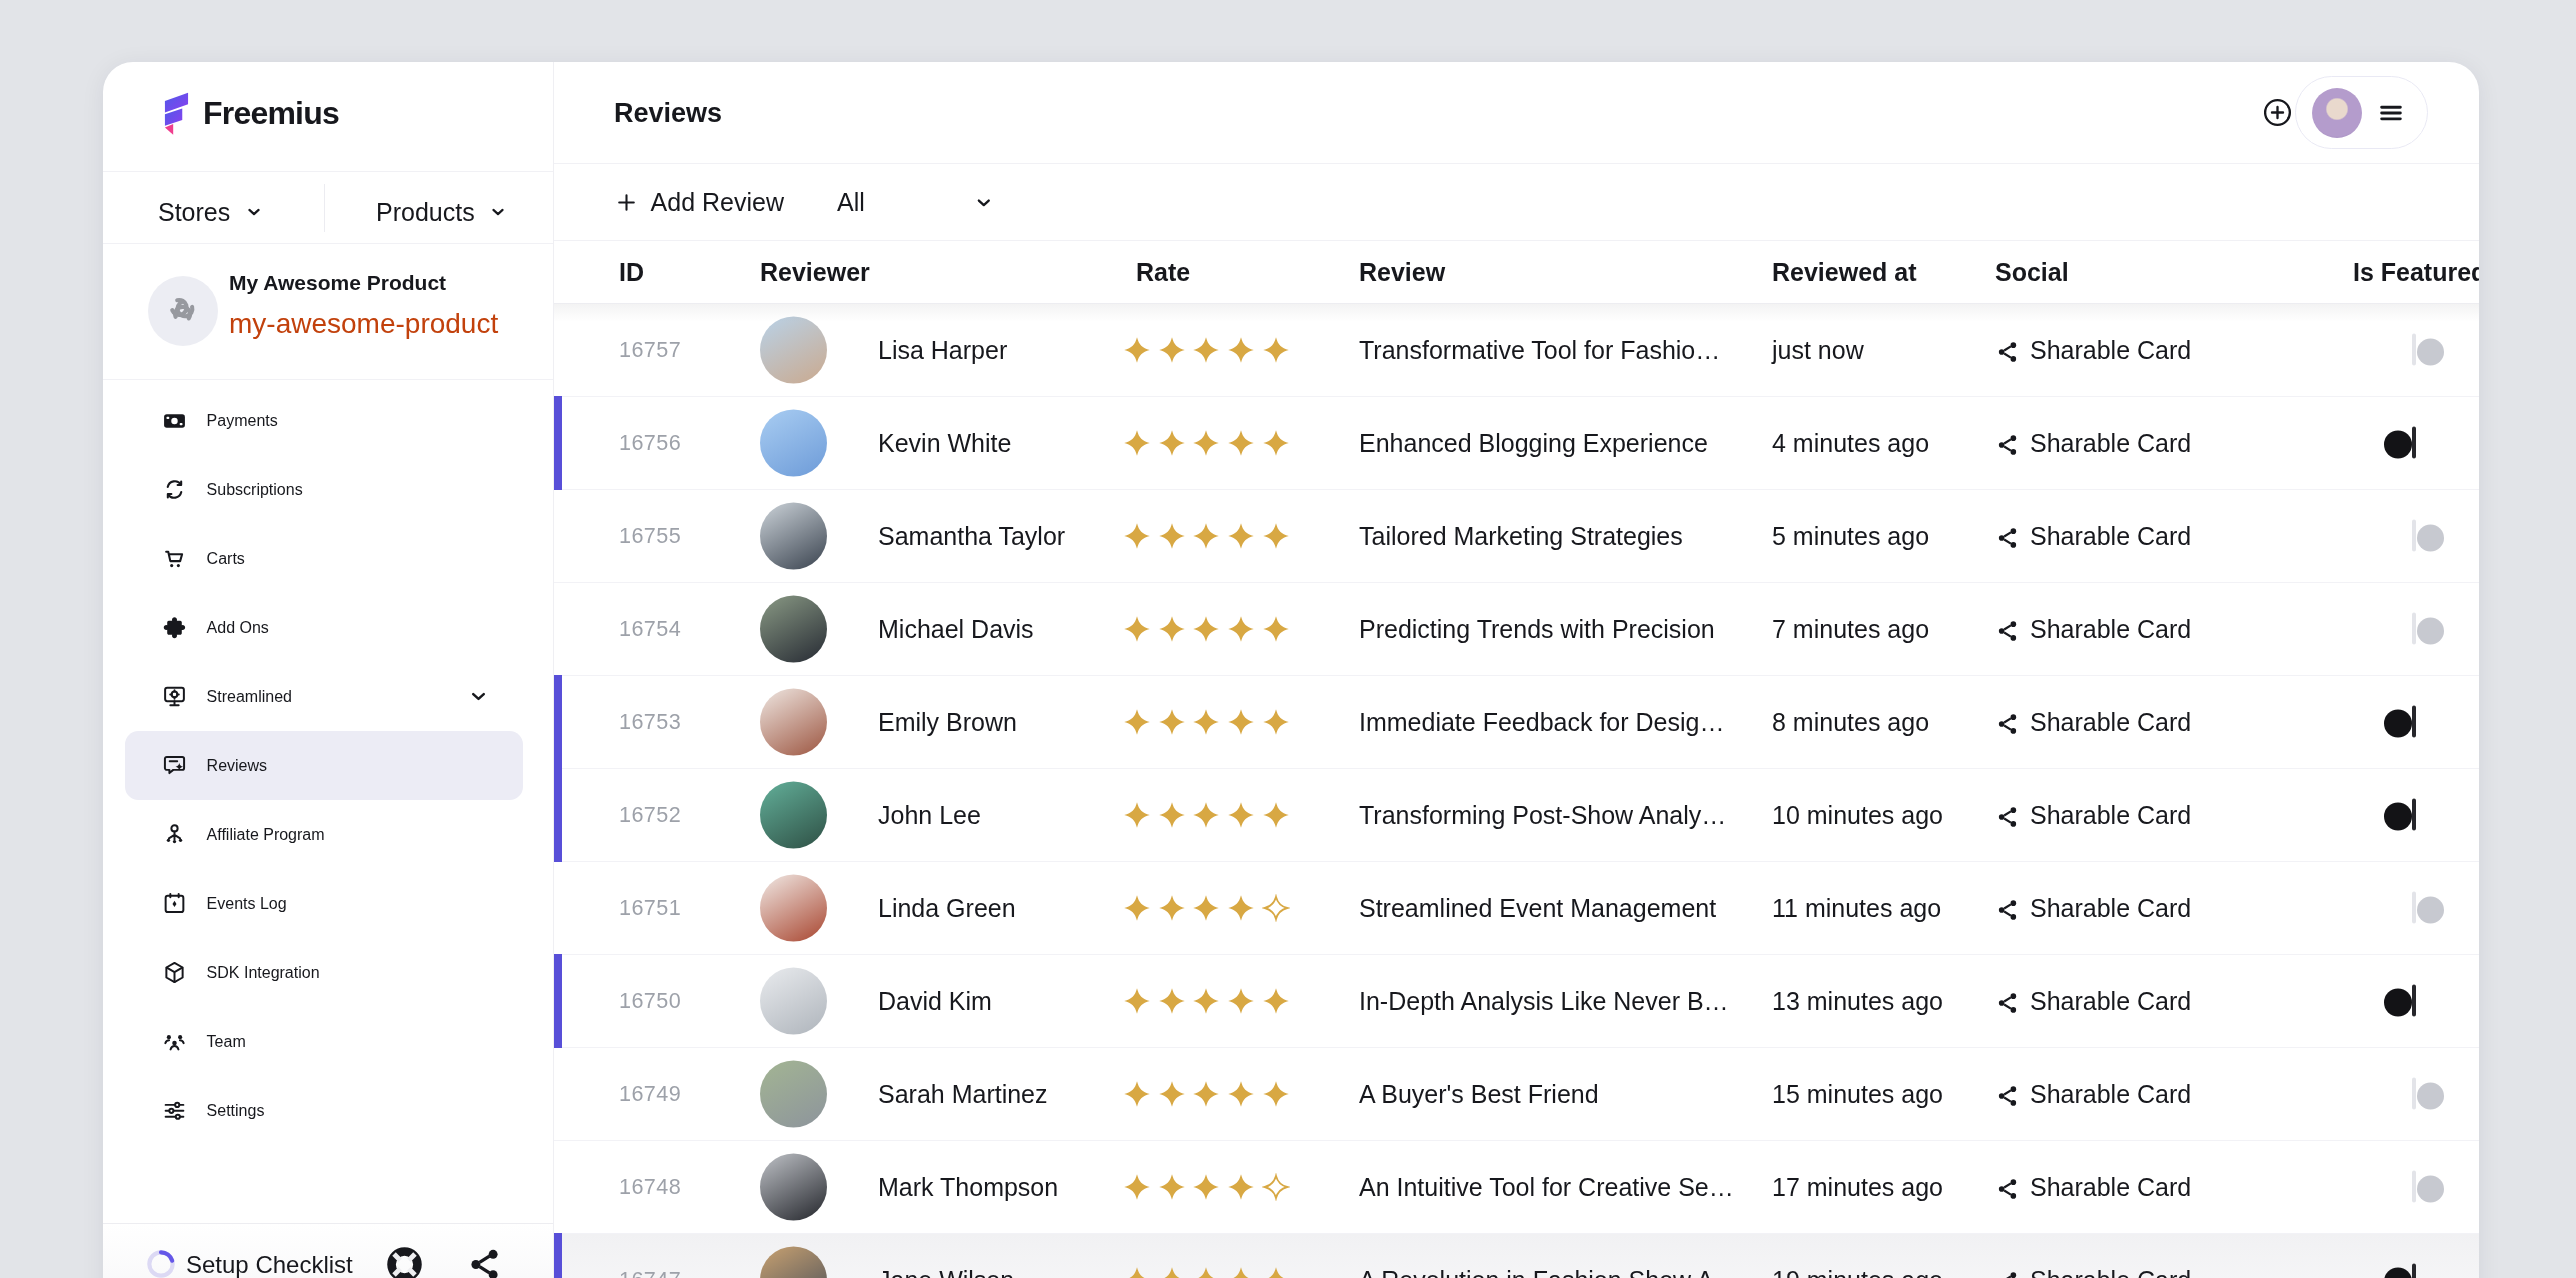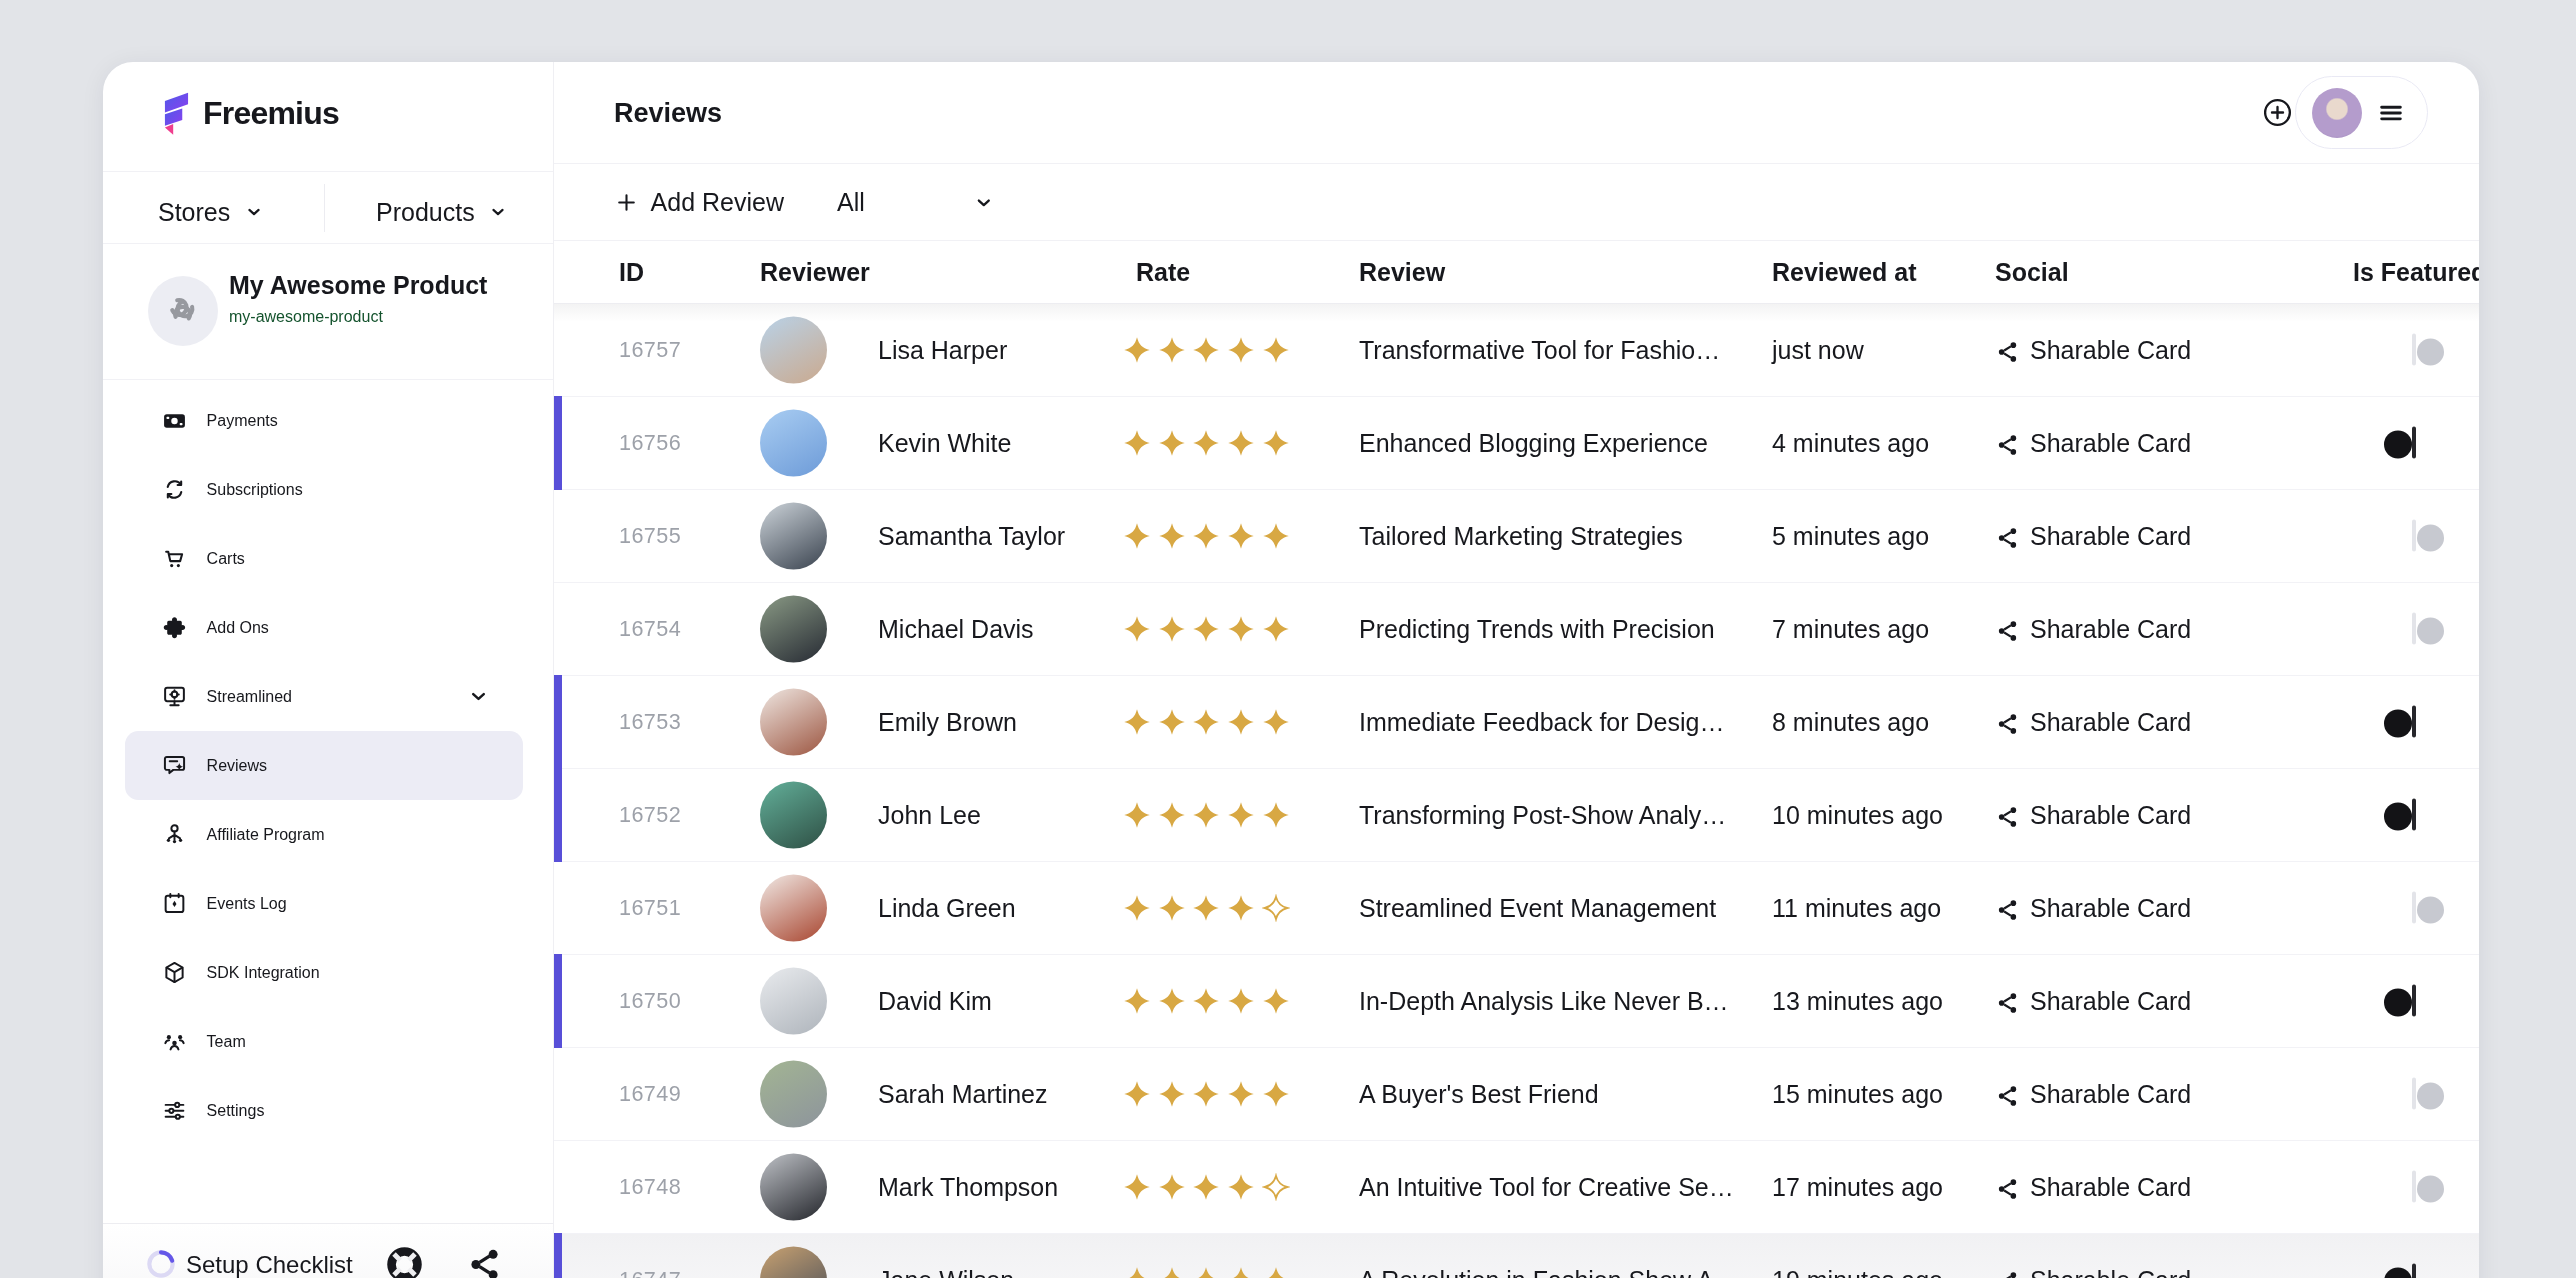--- a/index.html
+++ b/index.html
@@ -21,22 +21,22 @@
   .store-row .vdiv{position:absolute;left:221px;top:11.6px;height:48px;width:0.8px;background:#ececf1;}
   .picker{position:absolute;top:4px;height:72px;display:flex;align-items:center;gap:13.3px;
     font-size:25px;font-weight:500;cursor:pointer;}
   .picker .chev svg{width:20px;height:20px;}
   #stores-picker{left:55px;}
   #products-picker{left:273px;}
 
   .product-row{position:absolute;top:181px;left:0;width:100%;height:137px;border-bottom:0.8px solid #f1f1f5;}
   .product-avatar{position:absolute;left:45px;top:33px;width:70px;height:70px;border-radius:50%;
     background:#ecedf3;display:flex;align-items:center;justify-content:center;}
-  .product-title{position:absolute;left:126px;top:28px;font-size:25px;font-weight:600;}
-  .product-slug{position:absolute;left:126px;top:65px;font-size:16px;color:#14532d;}
+  .product-title{position:absolute;left:126px;top:28px;font-size:21px;font-weight:600;}
+  .product-slug{position:absolute;left:126px;top:65px;font-size:28px;color:#c2410c;}
 
   .nav{position:absolute;top:324px;left:21.6px;right:30px;}
   .nav-item{height:69px;display:flex;align-items:center;padding-left:37px;position:relative;
     border-radius:13.3px;cursor:pointer;font-size:16px;}
   .nav-item.active{background:#ececf5;}
   .nav-item .ic{width:25px;height:25px;margin-right:20px;color:#17181d;}
   .nav-item .ic svg{width:25px;height:25px;}
   .nav-item .chev{position:absolute;right:33px;}
   .nav-item .chev svg{width:23px;height:23px;}
 

